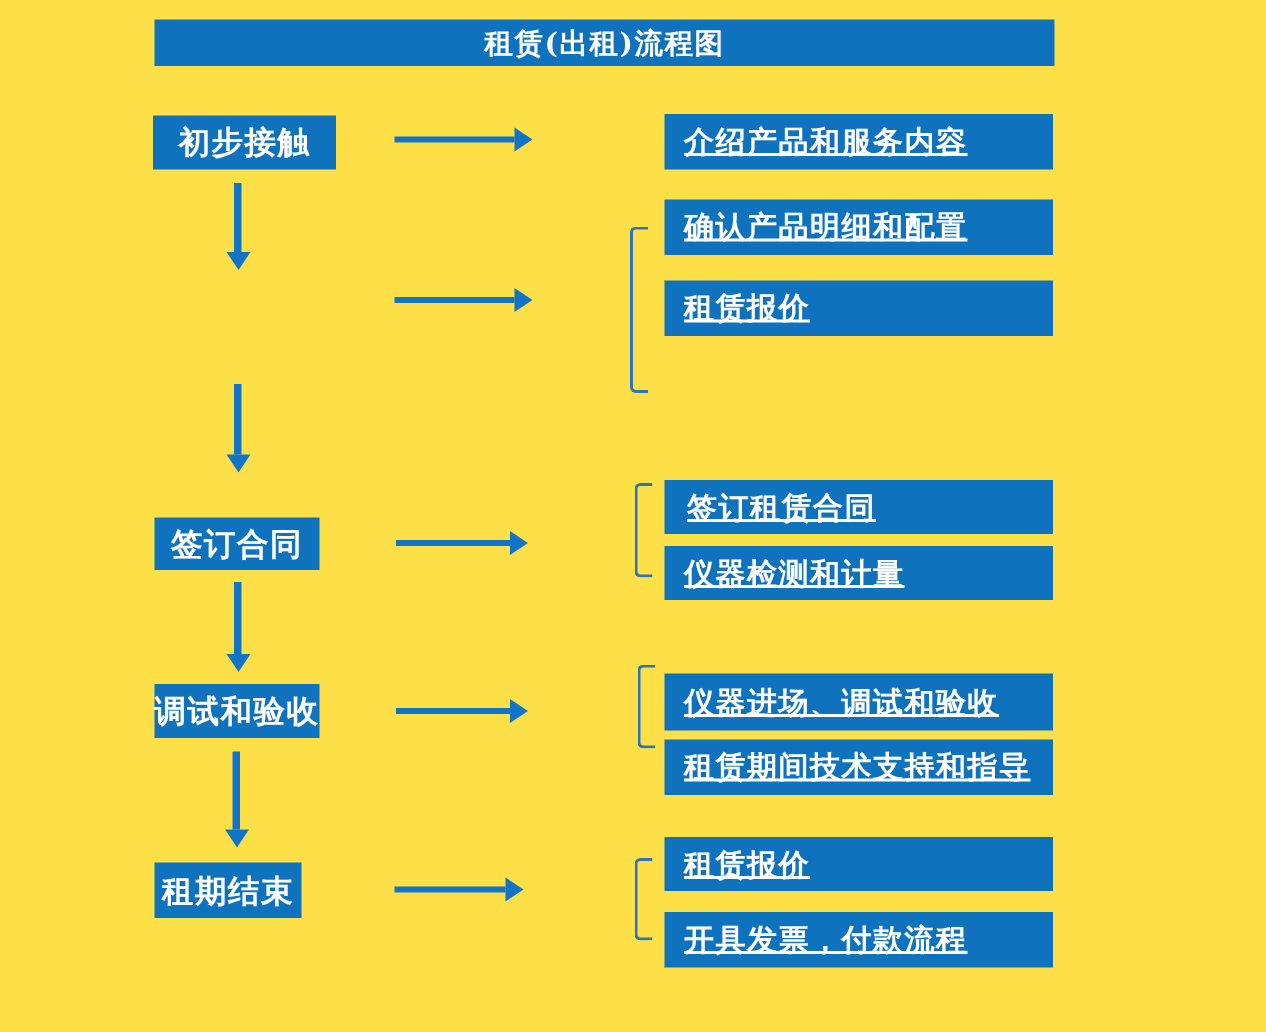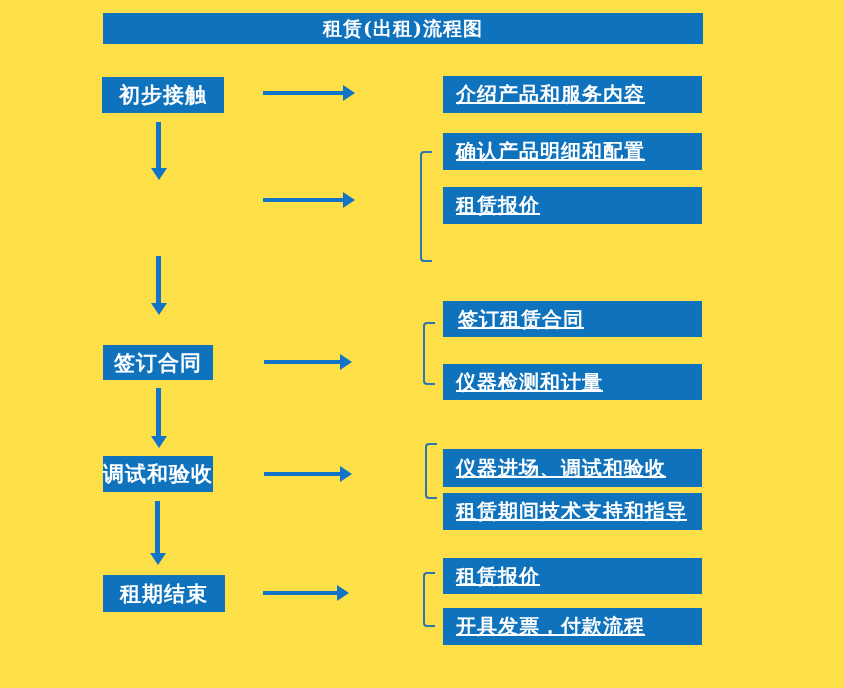--- a/index.html
+++ b/index.html
@@ -89,41 +89,41 @@
 </head>
 <body>
 
 <div class="canvas">
 
   <div class="bluebox titlebar">租赁(出租)流程图</div>
 
   <div class="bluebox step" style="left:102px; top:77px;  width:122px; height:36px;">初步接触</div>
   <div class="bluebox step" style="left:103px; top:345px; width:110px; height:35px;">签订合同</div>
   <div class="bluebox step" style="left:103px; top:456px; width:110px; height:36px;">调试和验收</div>
-  <div class="bluebox step" style="left:103px; top:575px; width:122px; height:37px;">租期结束</div>
+  <div class="bluebox step" style="left:103px; top:575px; width:98px; height:37px;">租期结束</div>
 
   <div class="varrow" style="left:156px; top:122px; height:46px;"></div>
   <div class="varrow" style="left:156px; top:256px; height:47px;"></div>
   <div class="varrow" style="left:156px; top:388px; height:48px;"></div>
   <div class="varrow" style="left:155px; top:501px; height:52px;"></div>
 
   <div class="harrow" style="left:263px; top:91px;  width:80px;"></div>
   <div class="harrow" style="left:263px; top:198px; width:80px;"></div>
   <div class="harrow" style="left:264px; top:360px; width:76px;"></div>
   <div class="harrow" style="left:264px; top:472px; width:76px;"></div>
   <div class="harrow" style="left:263px; top:591px; width:74px;"></div>
 
   <div class="bracket" style="left:420px; top:151px; height:111px;"></div>
   <div class="bracket" style="left:423px; top:322px; height:63px;"></div>
   <div class="bracket" style="left:425px; top:443px; height:56px;"></div>
   <div class="bracket" style="left:423px; top:572px; height:55px;"></div>
 
   <div class="bluebox detail" style="top:76px;  height:37px;">介绍产品和服务内容</div>
   <div class="bluebox detail" style="top:133px; height:37px;">确认产品明细和配置</div>
   <div class="bluebox detail" style="top:187px; height:37px;">租赁报价</div>
-  <div class="bluebox detail" style="top:301px; height:36px;padding-left:15px;">签订租赁合同</div>
+  <div class="bluebox detail" style="top:320px; height:36px;padding-left:15px;">签订租赁合同</div>
   <div class="bluebox detail" style="top:364px; height:36px;">仪器检测和计量</div>
   <div class="bluebox detail" style="top:421px; height:38px;margin-top:28px;">仪器进场、调试和验收</div>
   <div class="bluebox detail" style="top:493px; height:37px;">租赁期间技术支持和指导</div>
   <div class="bluebox detail" style="top:558px; height:36px;">租赁报价</div>
   <div class="bluebox detail" style="top:608px; height:37px;">开具发票，付款流程</div>
 
 </div>
 
 </body></html>

